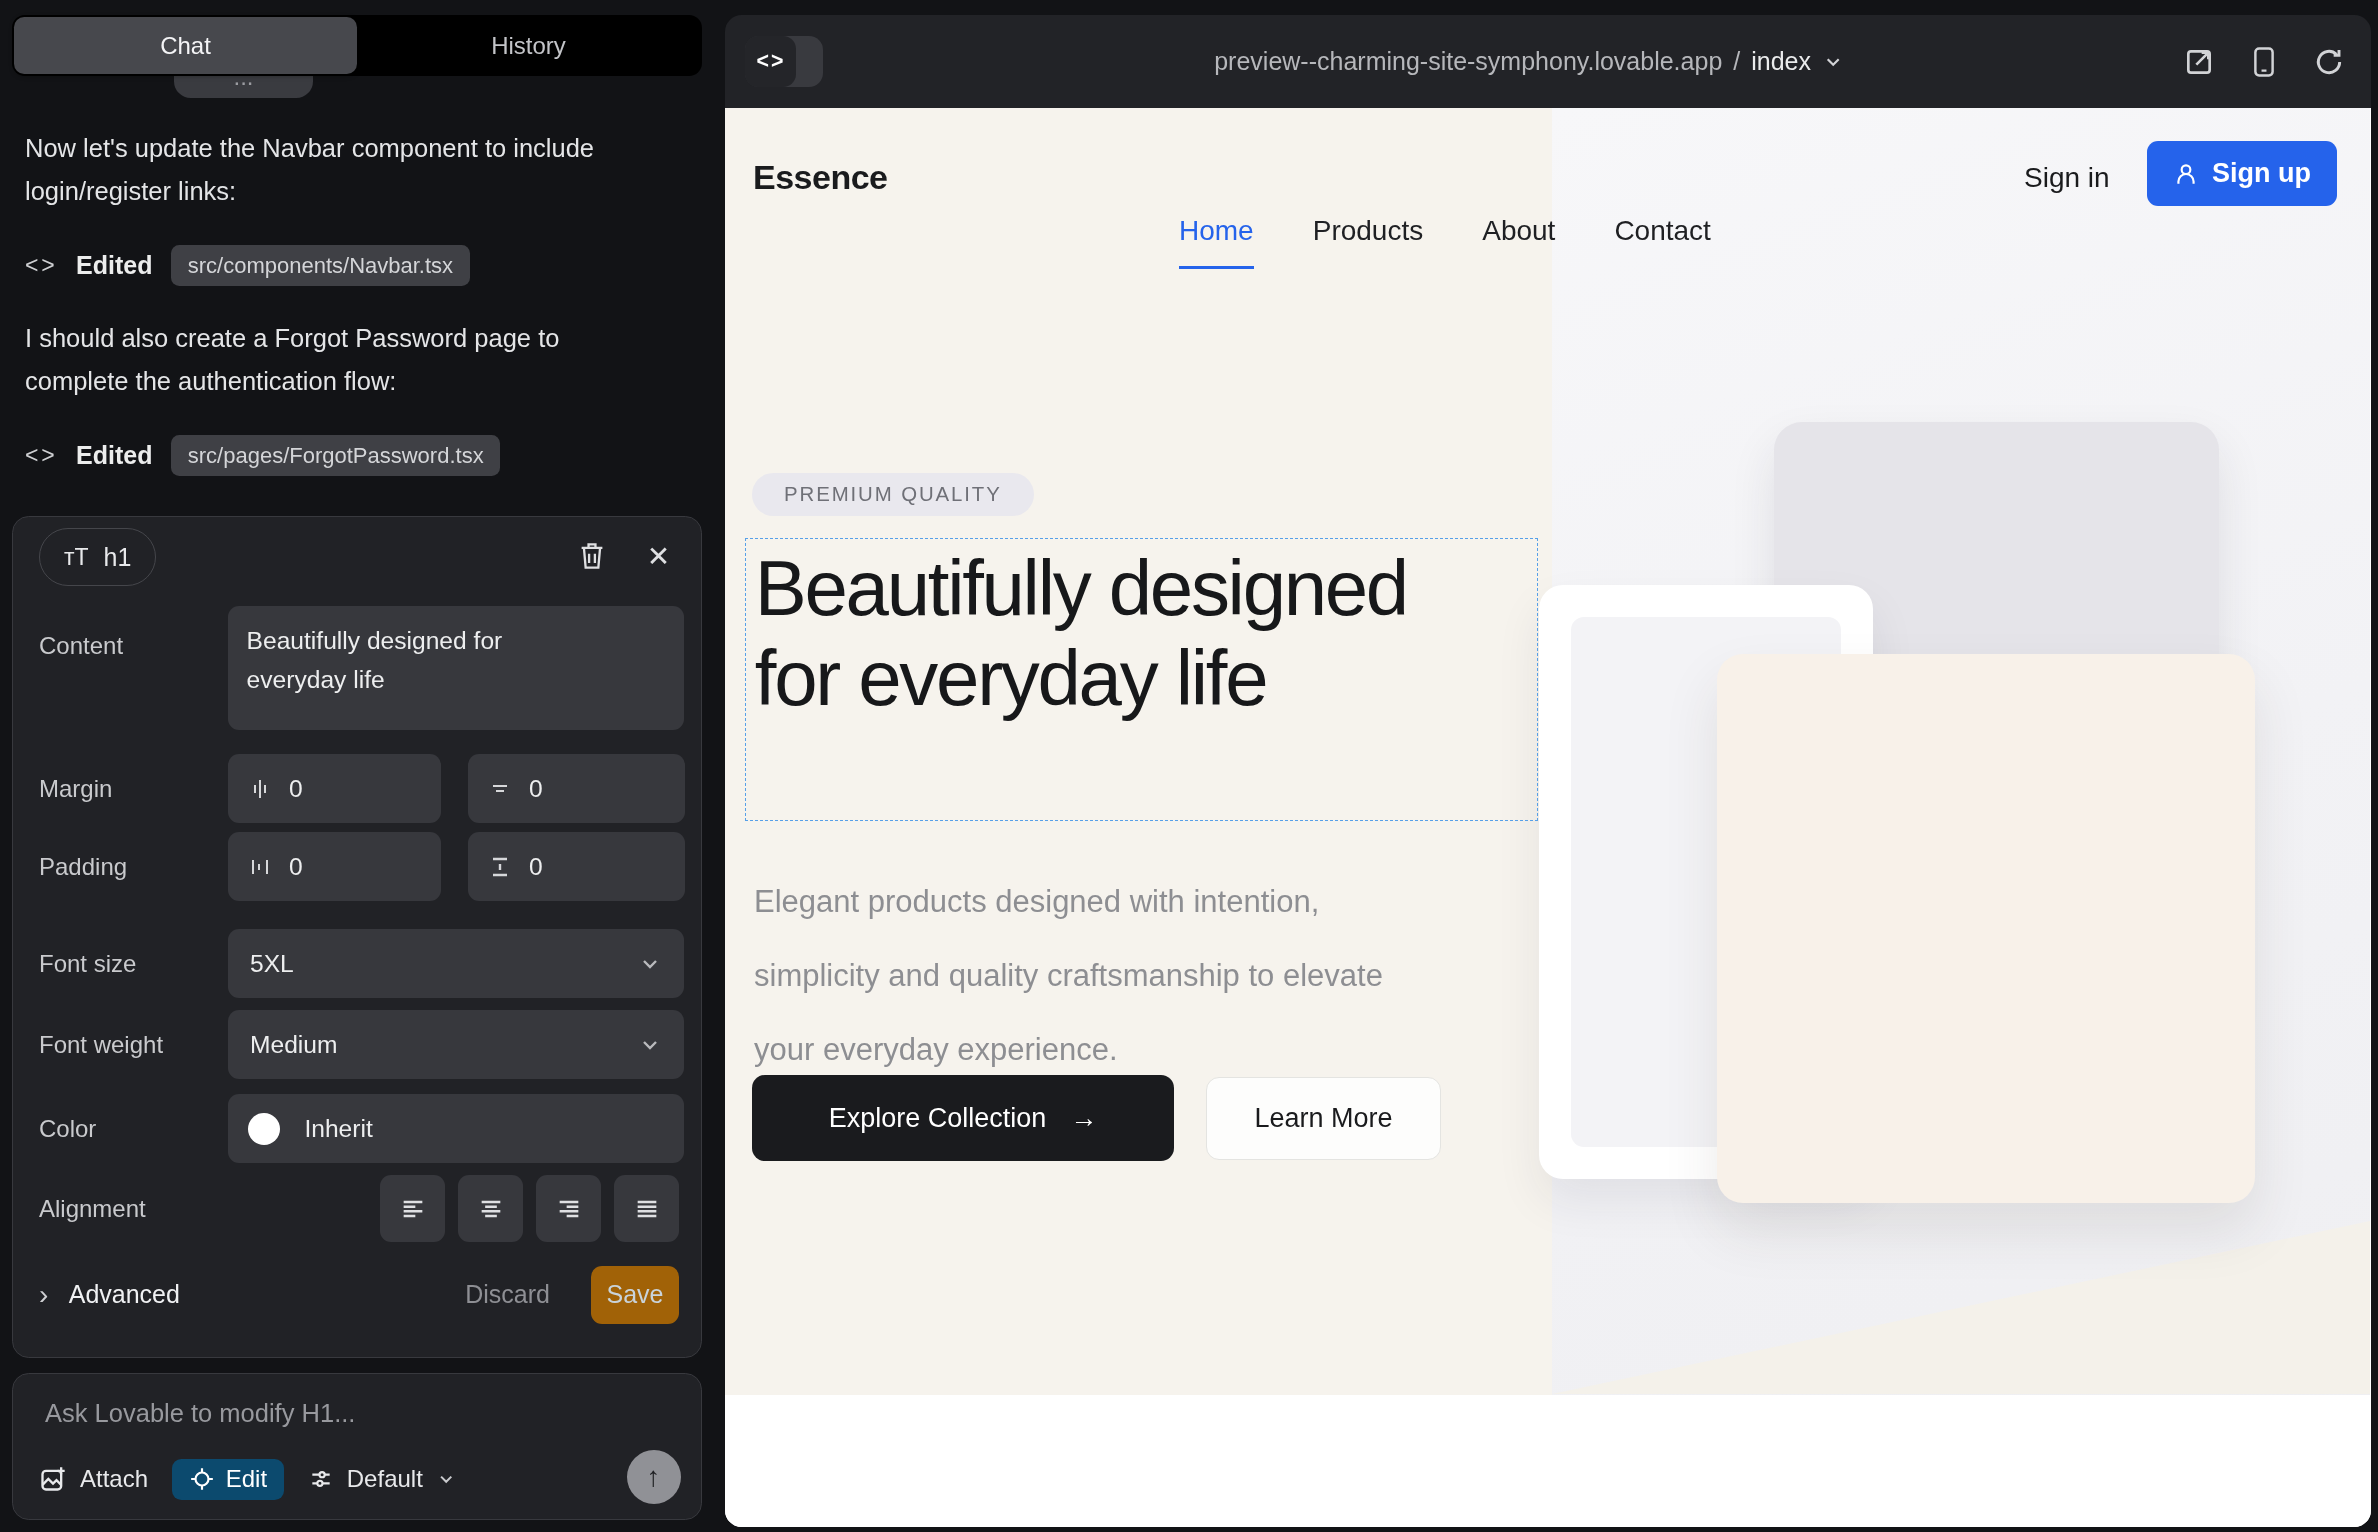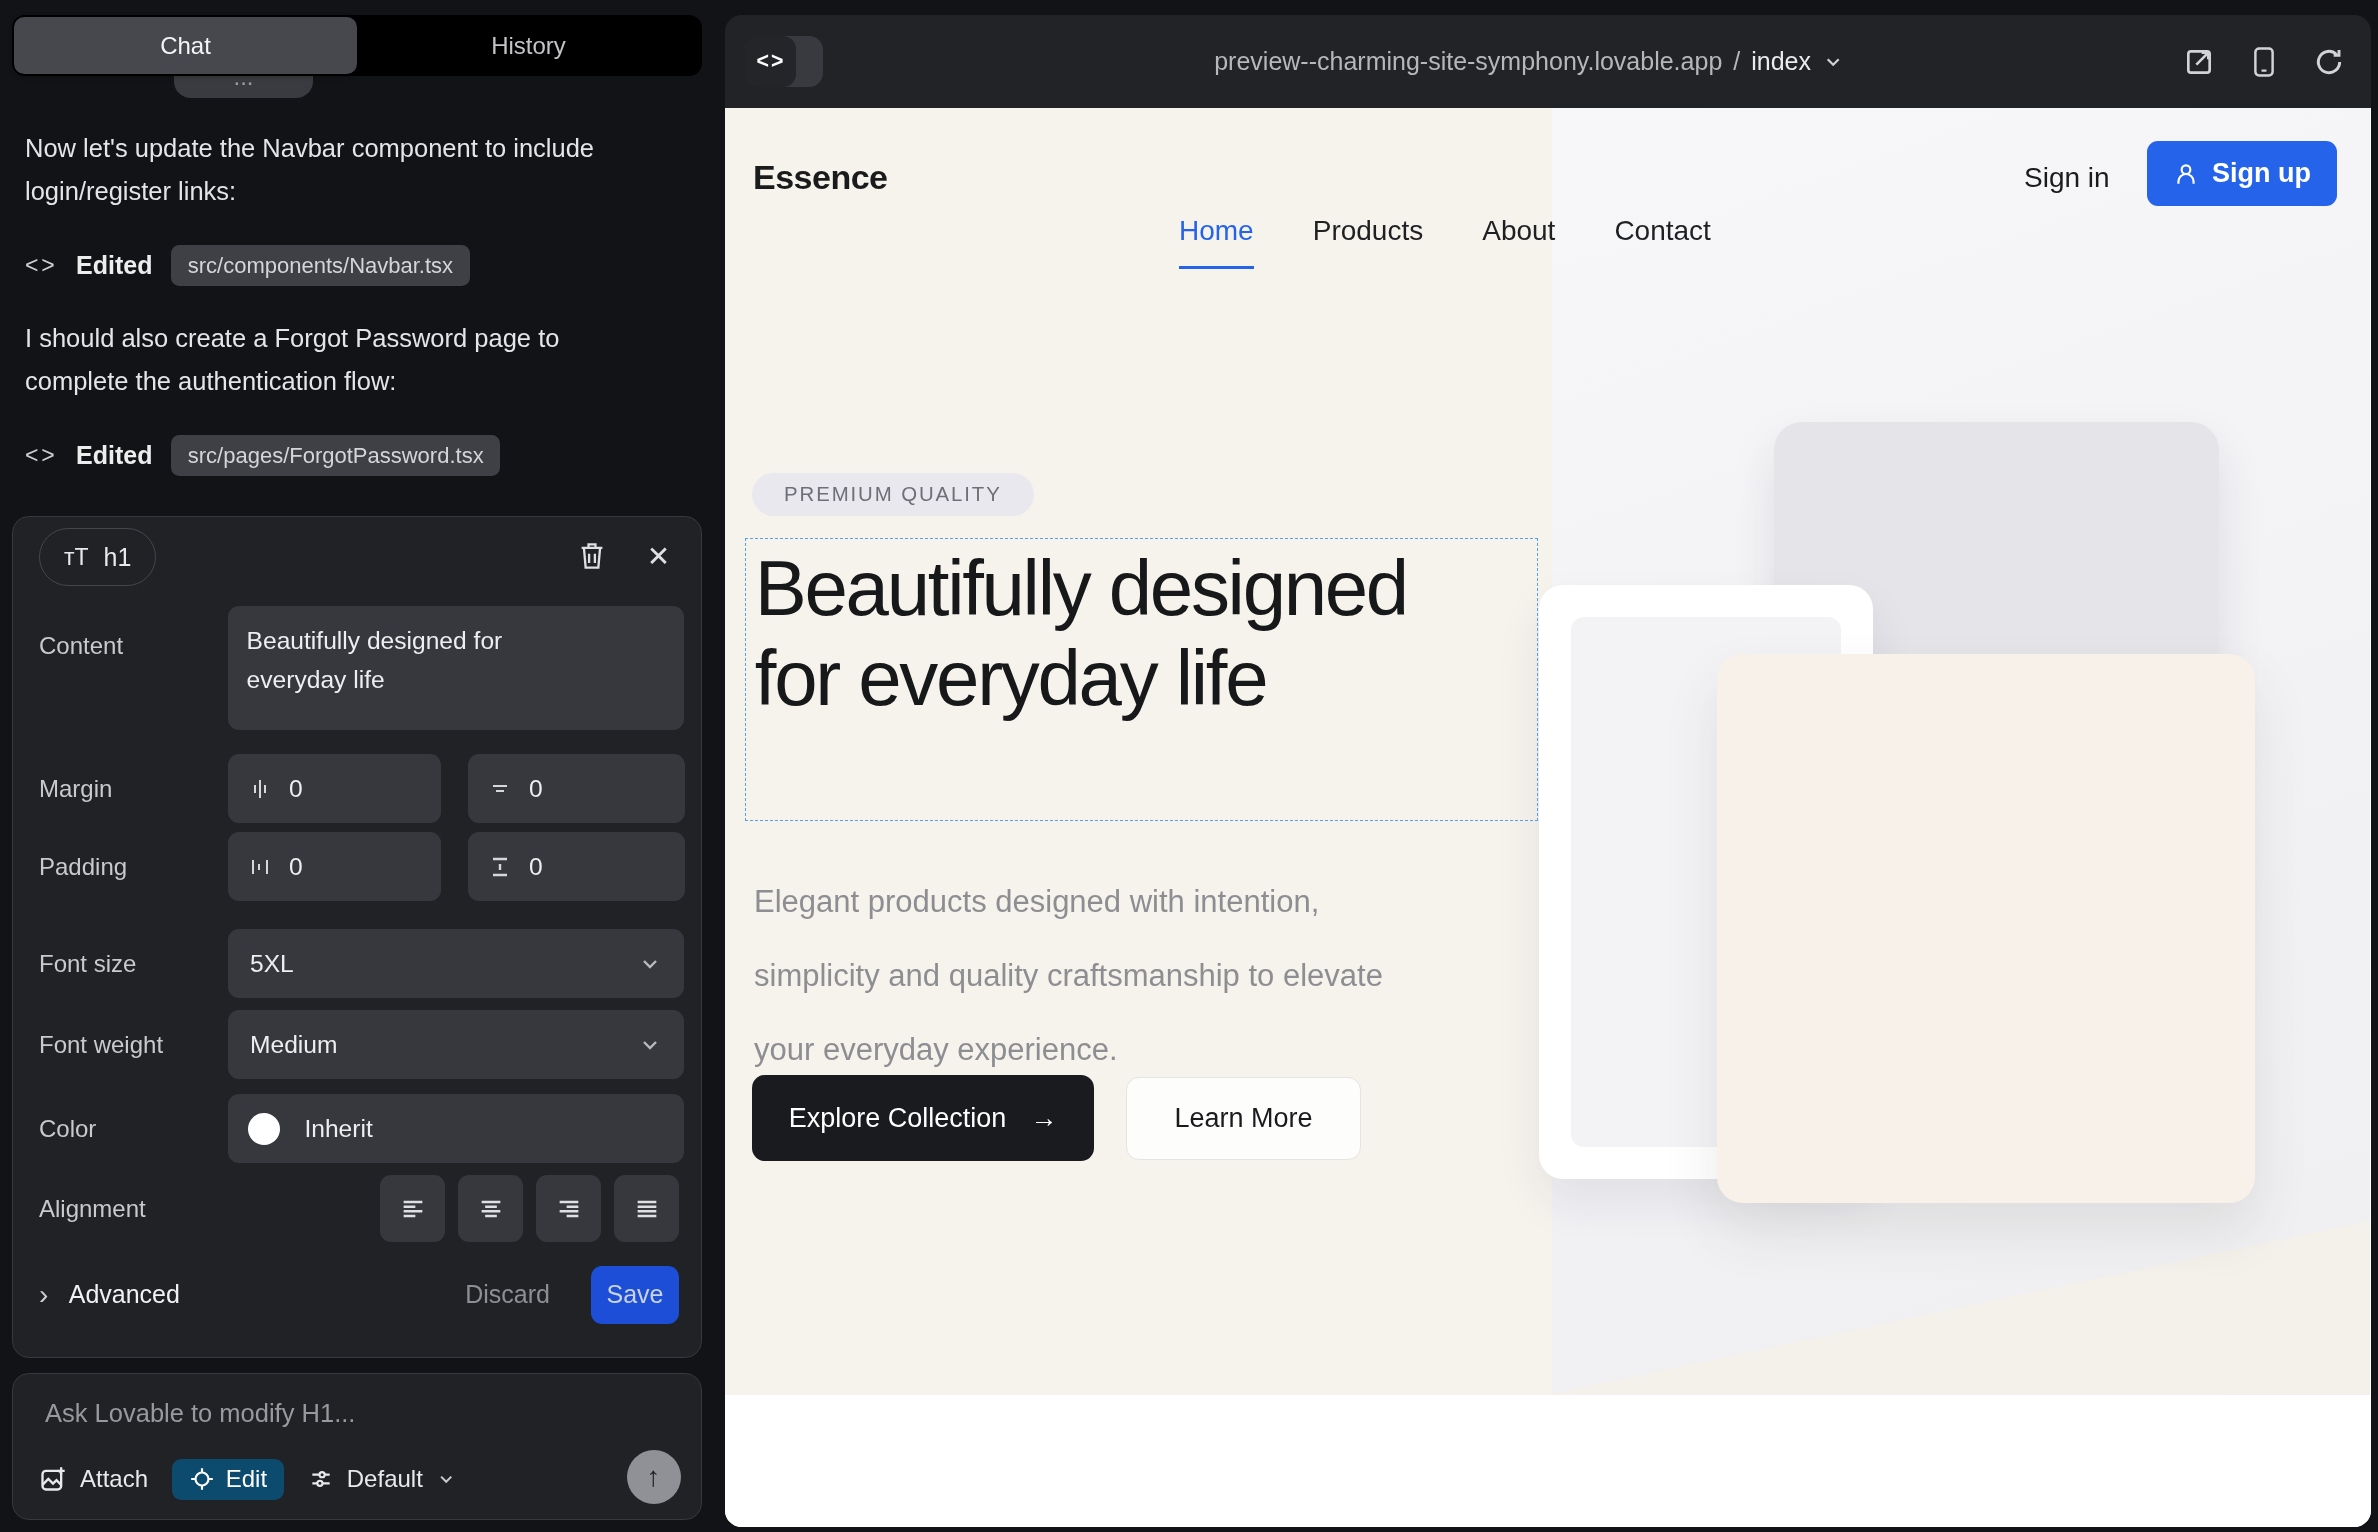--- a/index.html
+++ b/index.html
@@ -29,21 +29,21 @@
   .num-input{gap:16.7px;padding:0 20.4px;height:69px;}
   .sel{justify-content:space-between;padding:8px 22px;height:69px;}
   .content-box{left:215px;top:89px;width:456px;height:124px;padding:15px 18.6px;align-items:flex-start;}
   .content-box .txt{width:334px;line-height:39px;}
   .align-btn{width:65px;height:67px;background:#37383d;border-radius:11px;display:flex;align-items:center;justify-content:center;cursor:pointer;}
   .panel-footer{left:26px;right:22px;top:748px;height:59px;display:flex;align-items:center;justify-content:space-between;}
   .adv{display:flex;align-items:center;gap:20.4px;color:#f0f1f3;font-size:25px;cursor:pointer;}
   .adv .chev{color:#cfd0d3;font-size:28px;}
   .footer-right{display:flex;align-items:center;gap:41px;}
   .discard{color:#8e8f94;font-size:25px;cursor:pointer;}
-  .save-btn{width:88px;height:58px;border-radius:11px;background:#1d4ed8;color:#c9d3da;font-size:25px;display:flex;align-items:center;justify-content:center;cursor:pointer;}
+  .save-btn{width:88px;height:58px;border-radius:11px;background:#a16207;color:#c9d3da;font-size:25px;display:flex;align-items:center;justify-content:center;cursor:pointer;}
 
   
   .composer{left:12px;top:1373px;width:690px;height:147px;background:#212226;border:1.4px solid #38393e;border-radius:16.7px;z-index:4;}
   .composer input{position:absolute;left:30px;top:24px;width:612px;background:transparent;border:none;outline:none;font-size:25.5px;color:#e4e5e7;}
   .composer input::placeholder{color:#98999e;}
   .ctoolbar{position:absolute;left:26px;right:82px;bottom:16.7px;height:46px;display:flex;align-items:center;gap:24px;}
   .tool{display:flex;align-items:center;gap:13px;color:#e8e9eb;font-size:24px;cursor:pointer;}
   .edit-pill{background:#0c4a6e;color:#fff;border-radius:9.3px;padding:6.5px 16.7px;display:flex;align-items:center;gap:11px;font-size:24px;cursor:pointer;}
   .send-btn{position:absolute;right:20.4px;bottom:15px;width:54px;height:54px;border-radius:50%;background:#909196;color:#1f2023;font-size:28px;display:flex;align-items:center;justify-content:center;cursor:pointer;}
 
@@ -76,21 +76,21 @@
   .nav-link{font-size:28px;color:#1f2023;cursor:pointer;text-decoration:none;}
   .nav-link.active{color:#2563eb;padding-bottom:18.6px;border-bottom:3.7px solid #2563eb;margin-bottom:-22px;}
   .signin{left:1299px;top:0;height:139px;display:flex;align-items:center;font-size:28px;color:#1a1b1d;cursor:pointer;}
   .signup{left:1422px;top:33px;width:190px;height:65px;background:#2563eb;border-radius:11px;color:#fff;display:flex;align-items:center;justify-content:center;gap:13px;font-size:27px;font-weight:600;cursor:pointer;}
 
   .badge{left:27px;top:365px;height:43px;padding:0 32px;background:#e9e8ee;border-radius:21.3px;display:inline-flex;align-items:center;font-size:20.4px;letter-spacing:1.9px;color:#6f7077;z-index:5;}
   .sel-box{left:19.5px;top:430px;width:793px;height:283px;border:1.9px dashed #57a0e8;z-index:5;}
   .hero-h1{position:absolute;left:9.3px;top:3.7px;width:668px;font-size:78px;line-height:90px;font-weight:500;letter-spacing:-2.3px;color:#17181a;}
   .hero-p{left:29px;top:757px;width:631px;font-size:31px;line-height:74px;color:#8d8e92;z-index:5;}
   .cta-row{left:27px;top:967px;display:flex;gap:32px;z-index:5;}
-  .cta-primary{width:342px;height:86px;background:#1a1b1e;border-radius:13px;color:#fff;display:flex;align-items:center;justify-content:center;gap:24px;font-size:27px;cursor:pointer;}
+  .cta-primary{width:422px;height:86px;background:#1a1b1e;border-radius:13px;color:#fff;display:flex;align-items:center;justify-content:center;gap:24px;font-size:27px;cursor:pointer;}
   .cta-secondary{width:235px;height:83px;margin-top:1.9px;background:#fdfdfc;border:1.4px solid #e4e4e1;border-radius:13px;color:#1a1b1d;display:flex;align-items:center;justify-content:center;font-size:27px;cursor:pointer;}
   svg{display:block;}
 </style>
 </head>
 <body>
 
 <div class="stage">
 
   <div class="abs clipped-bubble">
     <span>...</span>

